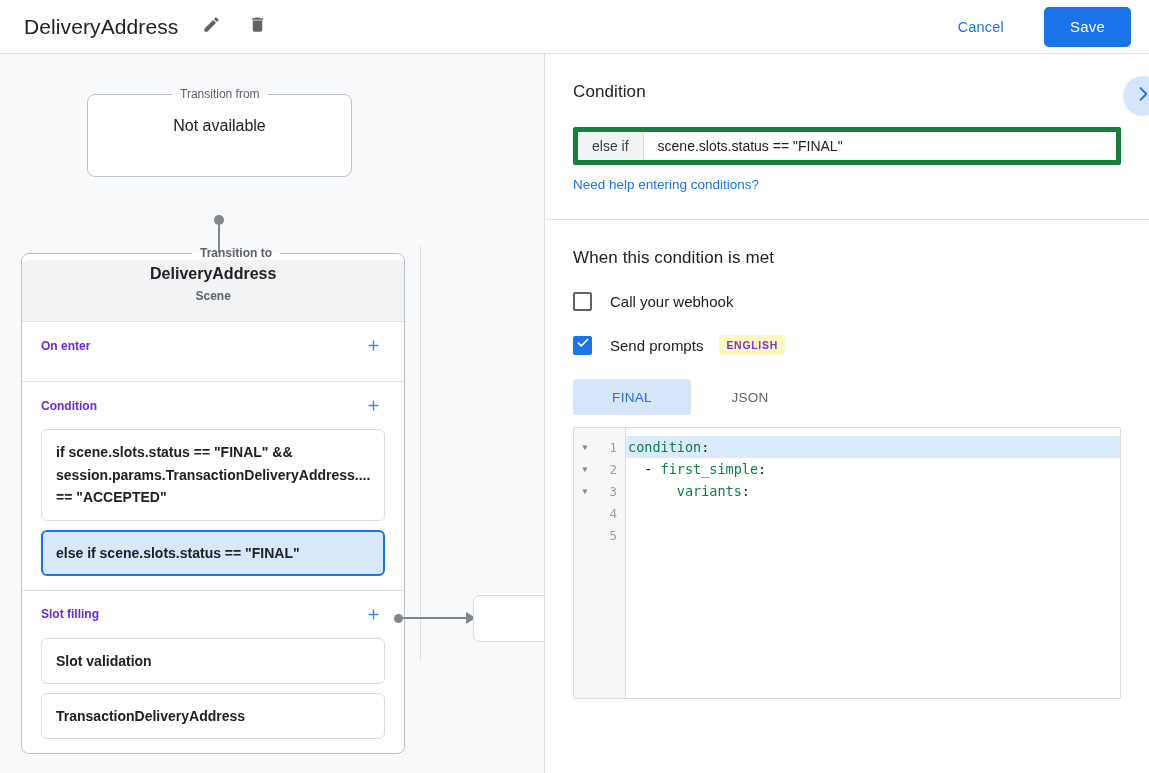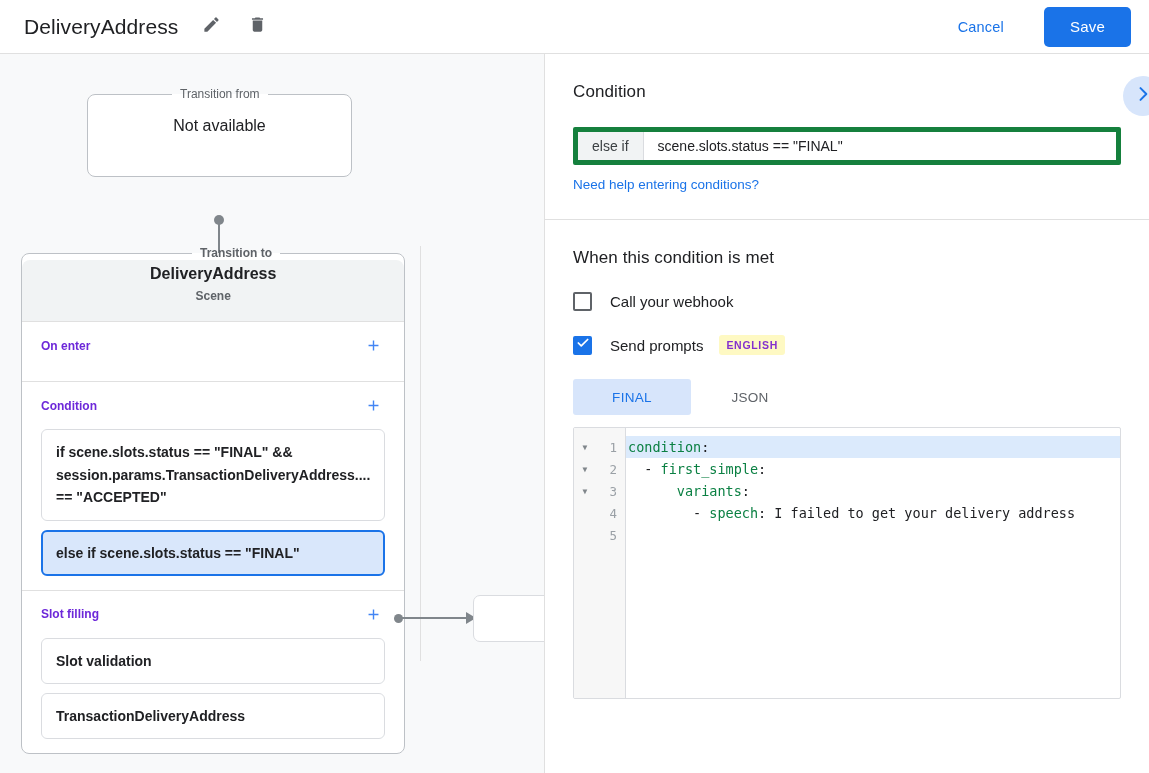--- a/index.html
+++ b/index.html
@@ -464,19 +464,18 @@
             </div>
           <div class="gline">
               <span class="fold"></span>
               <span class="num">5</span>
             </div>
         </div>
         <div class="code">
           <div class="cline hl"><span class="p"></span><span class="k">condition</span><span class="p">:</span><span class="v"></span></div>
           <div class="cline"><span class="p">&nbsp;&nbsp;-&nbsp;</span><span class="k">first_simple</span><span class="p">:</span><span class="v"></span></div>
           <div class="cline"><span class="p">&nbsp;&nbsp;&nbsp;&nbsp;&nbsp;&nbsp;</span><span class="k">variants</span><span class="p">:</span><span class="v"></span></div>
-          <div class="cline"><span class="p">&nbsp;&nbsp;&nbsp;&nbsp;&nbsp;&nbsp;&nbsp;&nbsp;-&nbsp;</span><span class="k">speech</span><span class="p">:</span><span class="v">&nbsp;I&nbsp;failed&nbsp;to&nbsp;get&nbsp;your&nbsp;delivery&nbsp;address</span></div>
           <div class="cline">&nbsp;</div>
         </div>
       </div>
     </div>
   </div>
 </div>
 
 </body></html>

